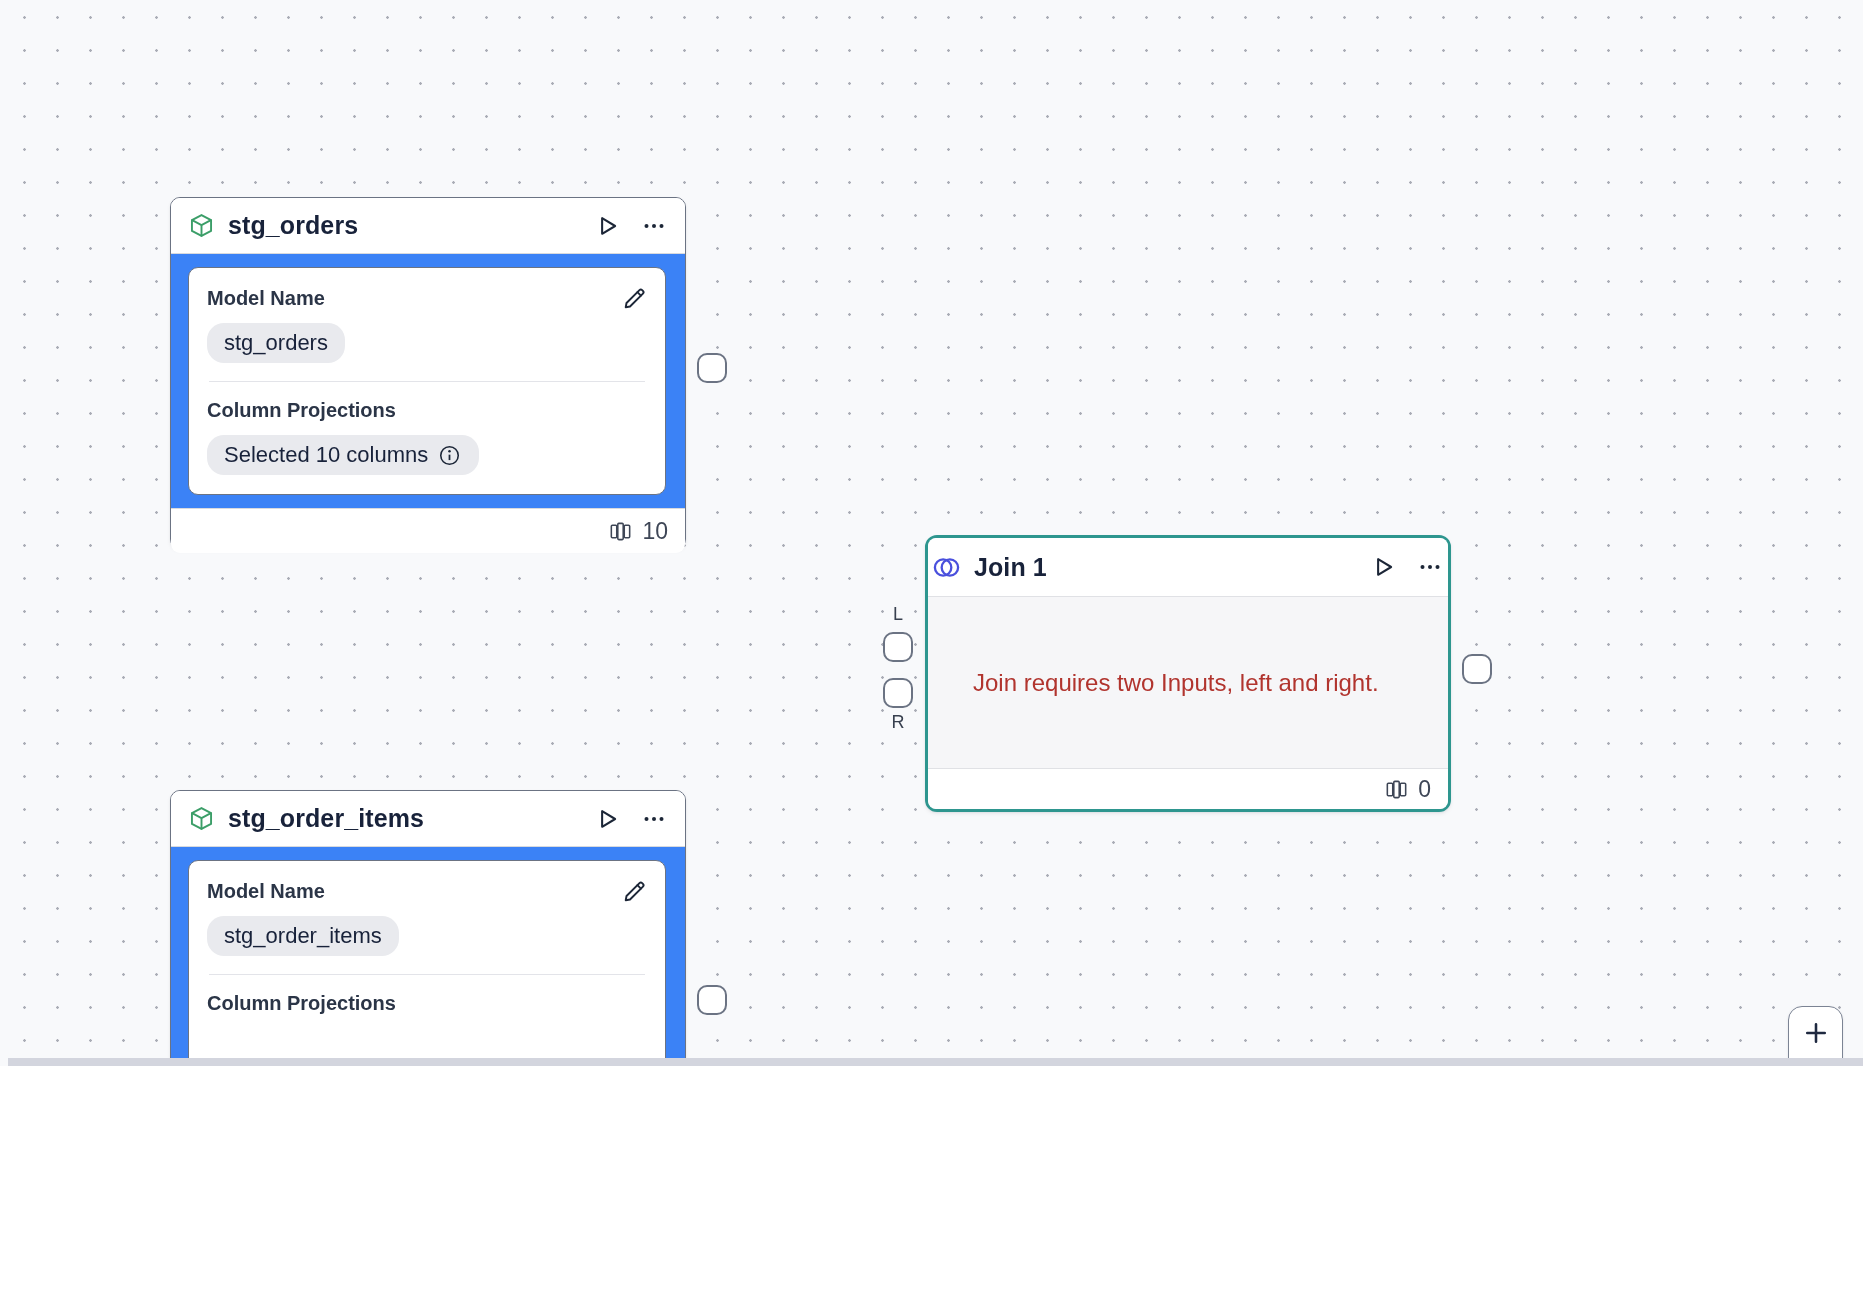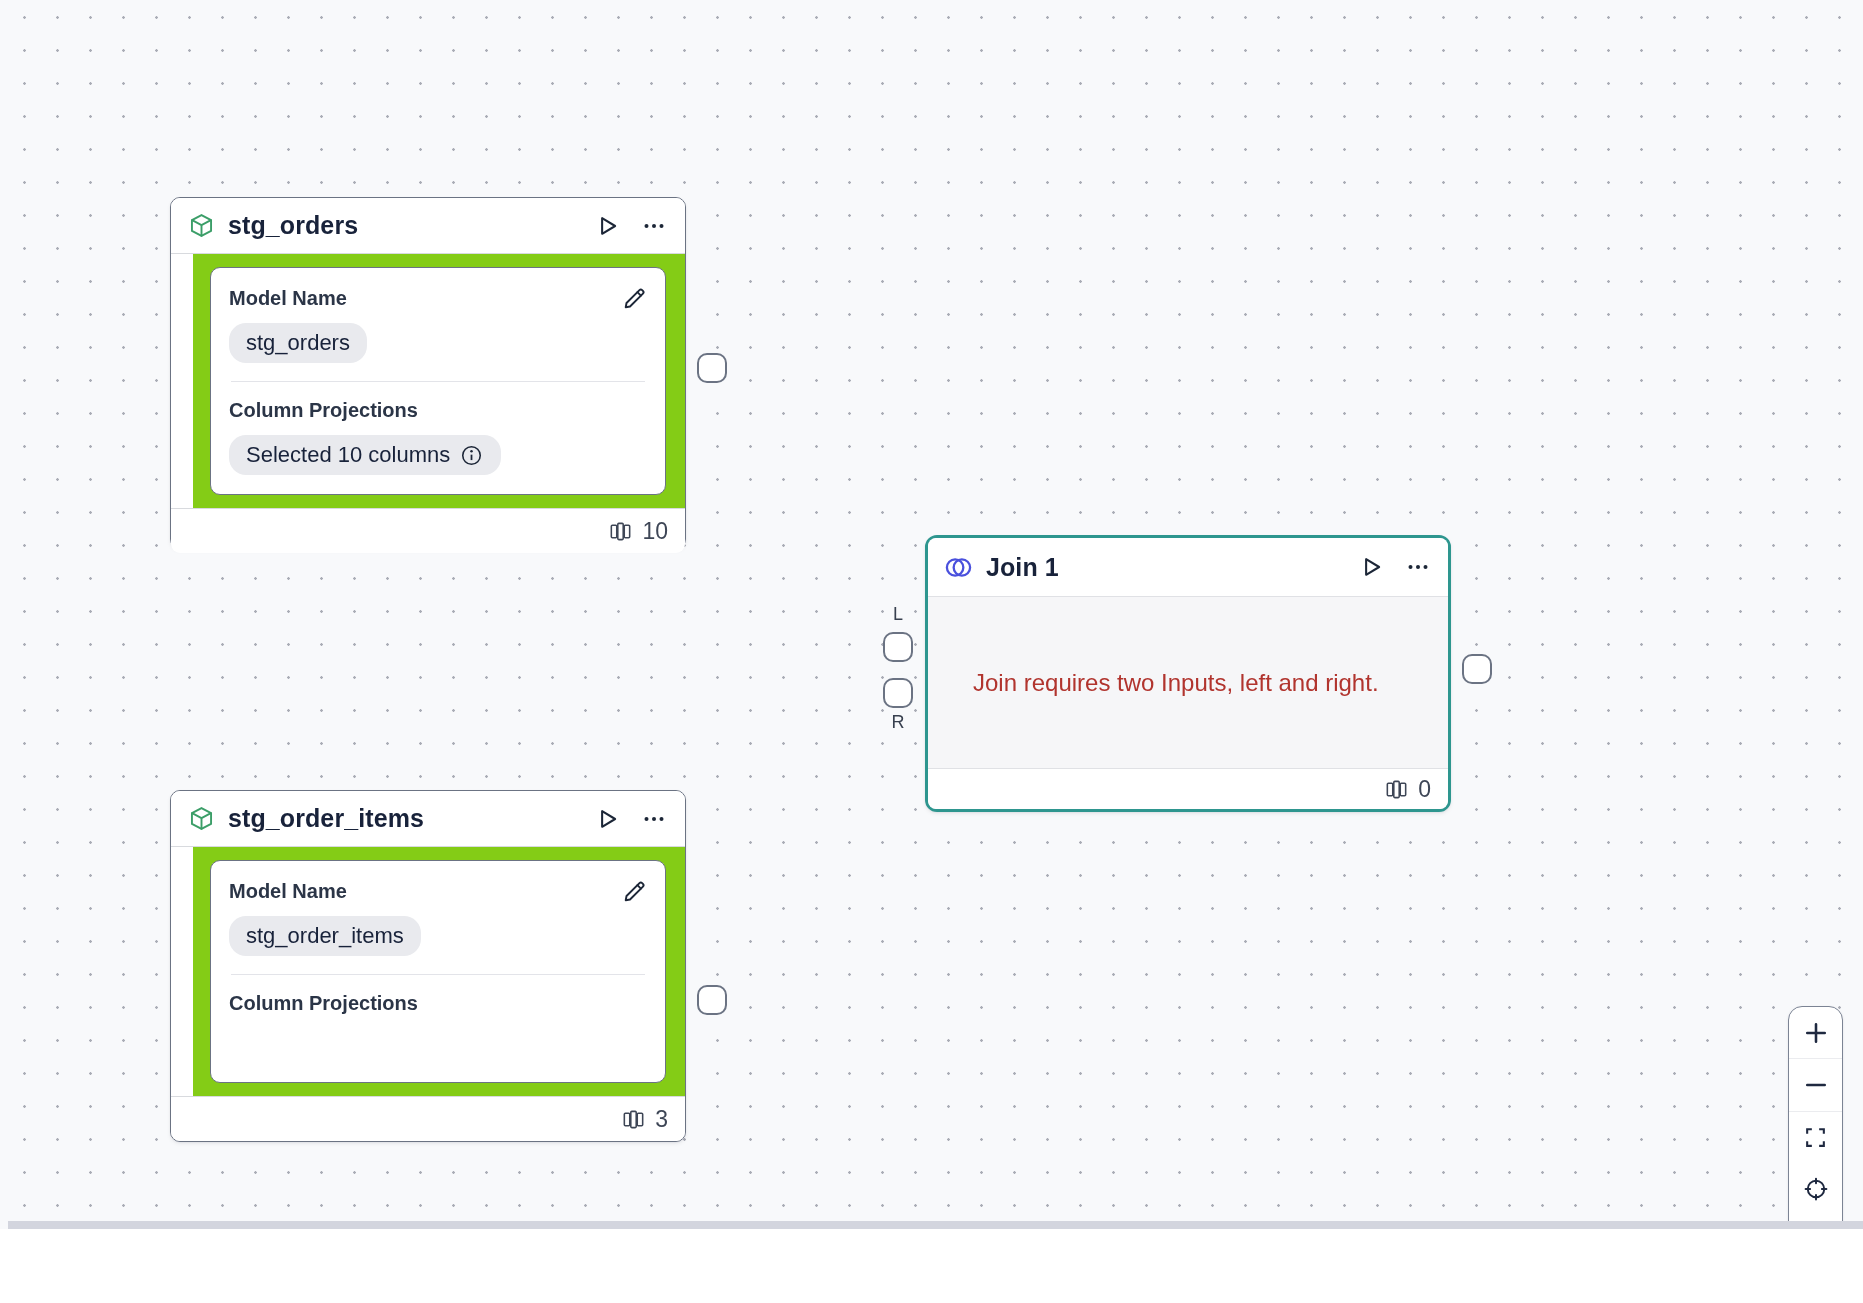--- a/index.html
+++ b/index.html
@@ -3,21 +3,21 @@
 <meta charset="utf-8">
 <style>
   * { box-sizing: border-box; margin: 0; padding: 0; }
   html,body { width:1863px; height:1303px; }
   body {
     font-family: "Liberation Sans", sans-serif;
     background: #fff;
   }
   .canvas {
     position: relative;
-    width: 1863px; height: 1229px;
+    width: 1863px; height: 1066px;
     background-color: #f8f9fb;
     background-image: radial-gradient(circle, #aaadb6 1.15px, rgba(170,173,182,0) 1.5px);
     background-size: 33px 33px;
     background-position: 8px 1px;
     overflow: hidden;
   }
 
   
   .node {
     position: absolute;
@@ -50,21 +50,21 @@
     letter-spacing: .1px;
   }
   .header-spacer { flex: 1; }
   .icon-btn {
     background: none; border: none; cursor: pointer;
     display: flex; align-items: center; justify-content: center;
     padding: 2px;
   }
   .icon-btn + .icon-btn { margin-left: 18px; }
 
-  .node-body { flex: 1; padding: 13px 19px 13px 17px; background:#84cc16;margin-left:22px; }
+  .node-body { flex: 1; padding: 13px 19px 13px 17px; background:#3b82f6; }
   .inner-card {
     height: 100%;
     border: 1.3px solid #6b7383;
     border-radius: 10px;
     padding: 19px 18px;
     position: relative;
     background: #fff;
   }
   .field-label {
     font-size: 20px;
@@ -300,21 +300,21 @@
           <rect x="15.6" y="6" width="5.2" height="12" rx="1"></rect>
         </svg>
       </span>
       <span class="count-text">3</span>
     </div>
   </div>
 
   <div class="handle" style="left:697px; top:985px;"></div>
 
   <div class="node selected" style="left:925px; top:535px; width:526px; height:277px;">
-    <div class="node-header join-header" style="height:58px; flex-basis:58px; padding:0 16px;">
+    <div class="node-header join-header" style="height:58px; flex-basis:58px; padding:0 4px;">
       <span>
         <svg width="29" height="29" viewBox="0 0 24 24" fill="none" stroke="#4a50dd" stroke-width="1.9">
           <circle cx="9.2" cy="12" r="6.8"></circle>
           <circle cx="14.8" cy="12" r="6.8"></circle>
         </svg>
       </span>
       <span class="node-title">Join 1</span>
       <span class="header-spacer"></span>
       <button class="icon-btn">
         <span>

